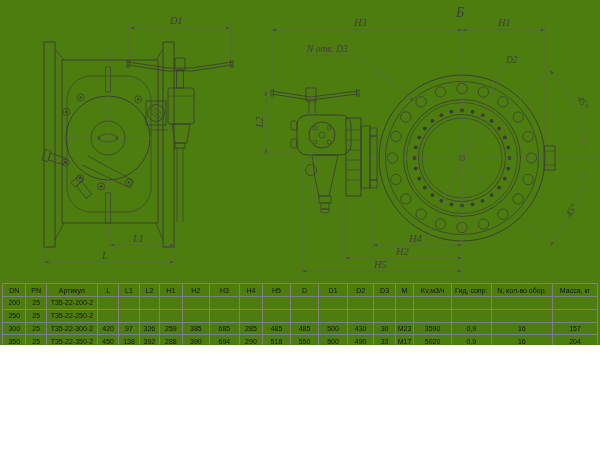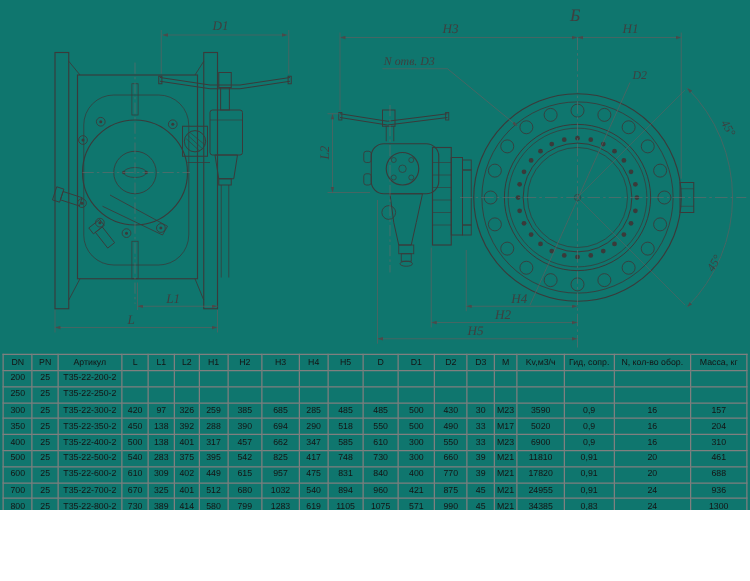--- a/index.html
+++ b/index.html
@@ -1,16 +1,16 @@
 <!DOCTYPE html>
 <html><head>
 <meta charset="utf-8">
 <style>
   html,body{margin:0;padding:0;background:#ffffff;}
-  .sheet{position:relative;width:600px;height:408px;background:#0f766e;overflow:hidden;
+  .sheet{position:relative;width:600px;height:345px;background:#4d7c0f;overflow:hidden;
          font-family:"Liberation Sans",sans-serif;}
   .drawing{position:absolute;top:0;left:0;}
   svg text{font-family:"Liberation Serif",serif;font-style:italic;fill:#3f3f3f;}
   .dim-label{font-size:10.5px;}
   .dim-label-sm{font-size:9.5px;}
   .section-label{font-size:14px;}
   .tbl-wrap{position:absolute;top:283px;left:2px;width:596px;}
   table.dims{border-collapse:collapse;table-layout:fixed;width:596px;
              font-family:"Liberation Sans",sans-serif;font-size:7px;color:#141414;}
   table.dims th, table.dims td{border:1px solid #7f7f7f;padding:0;text-align:center;

